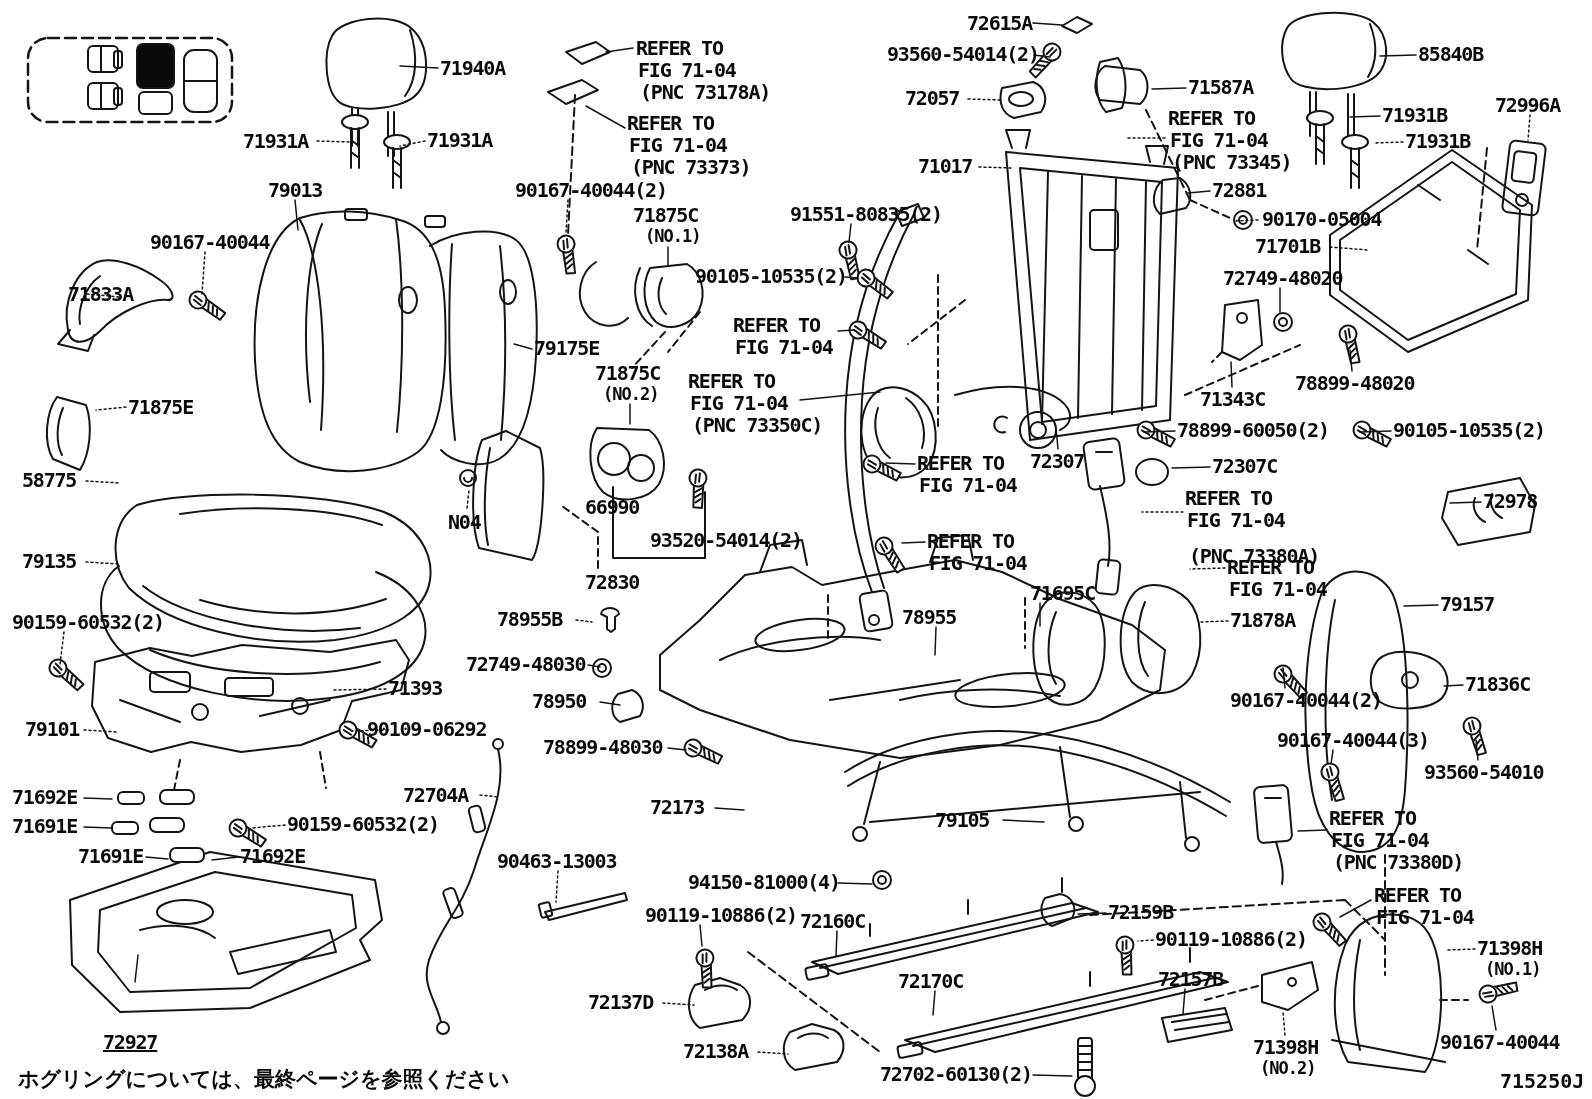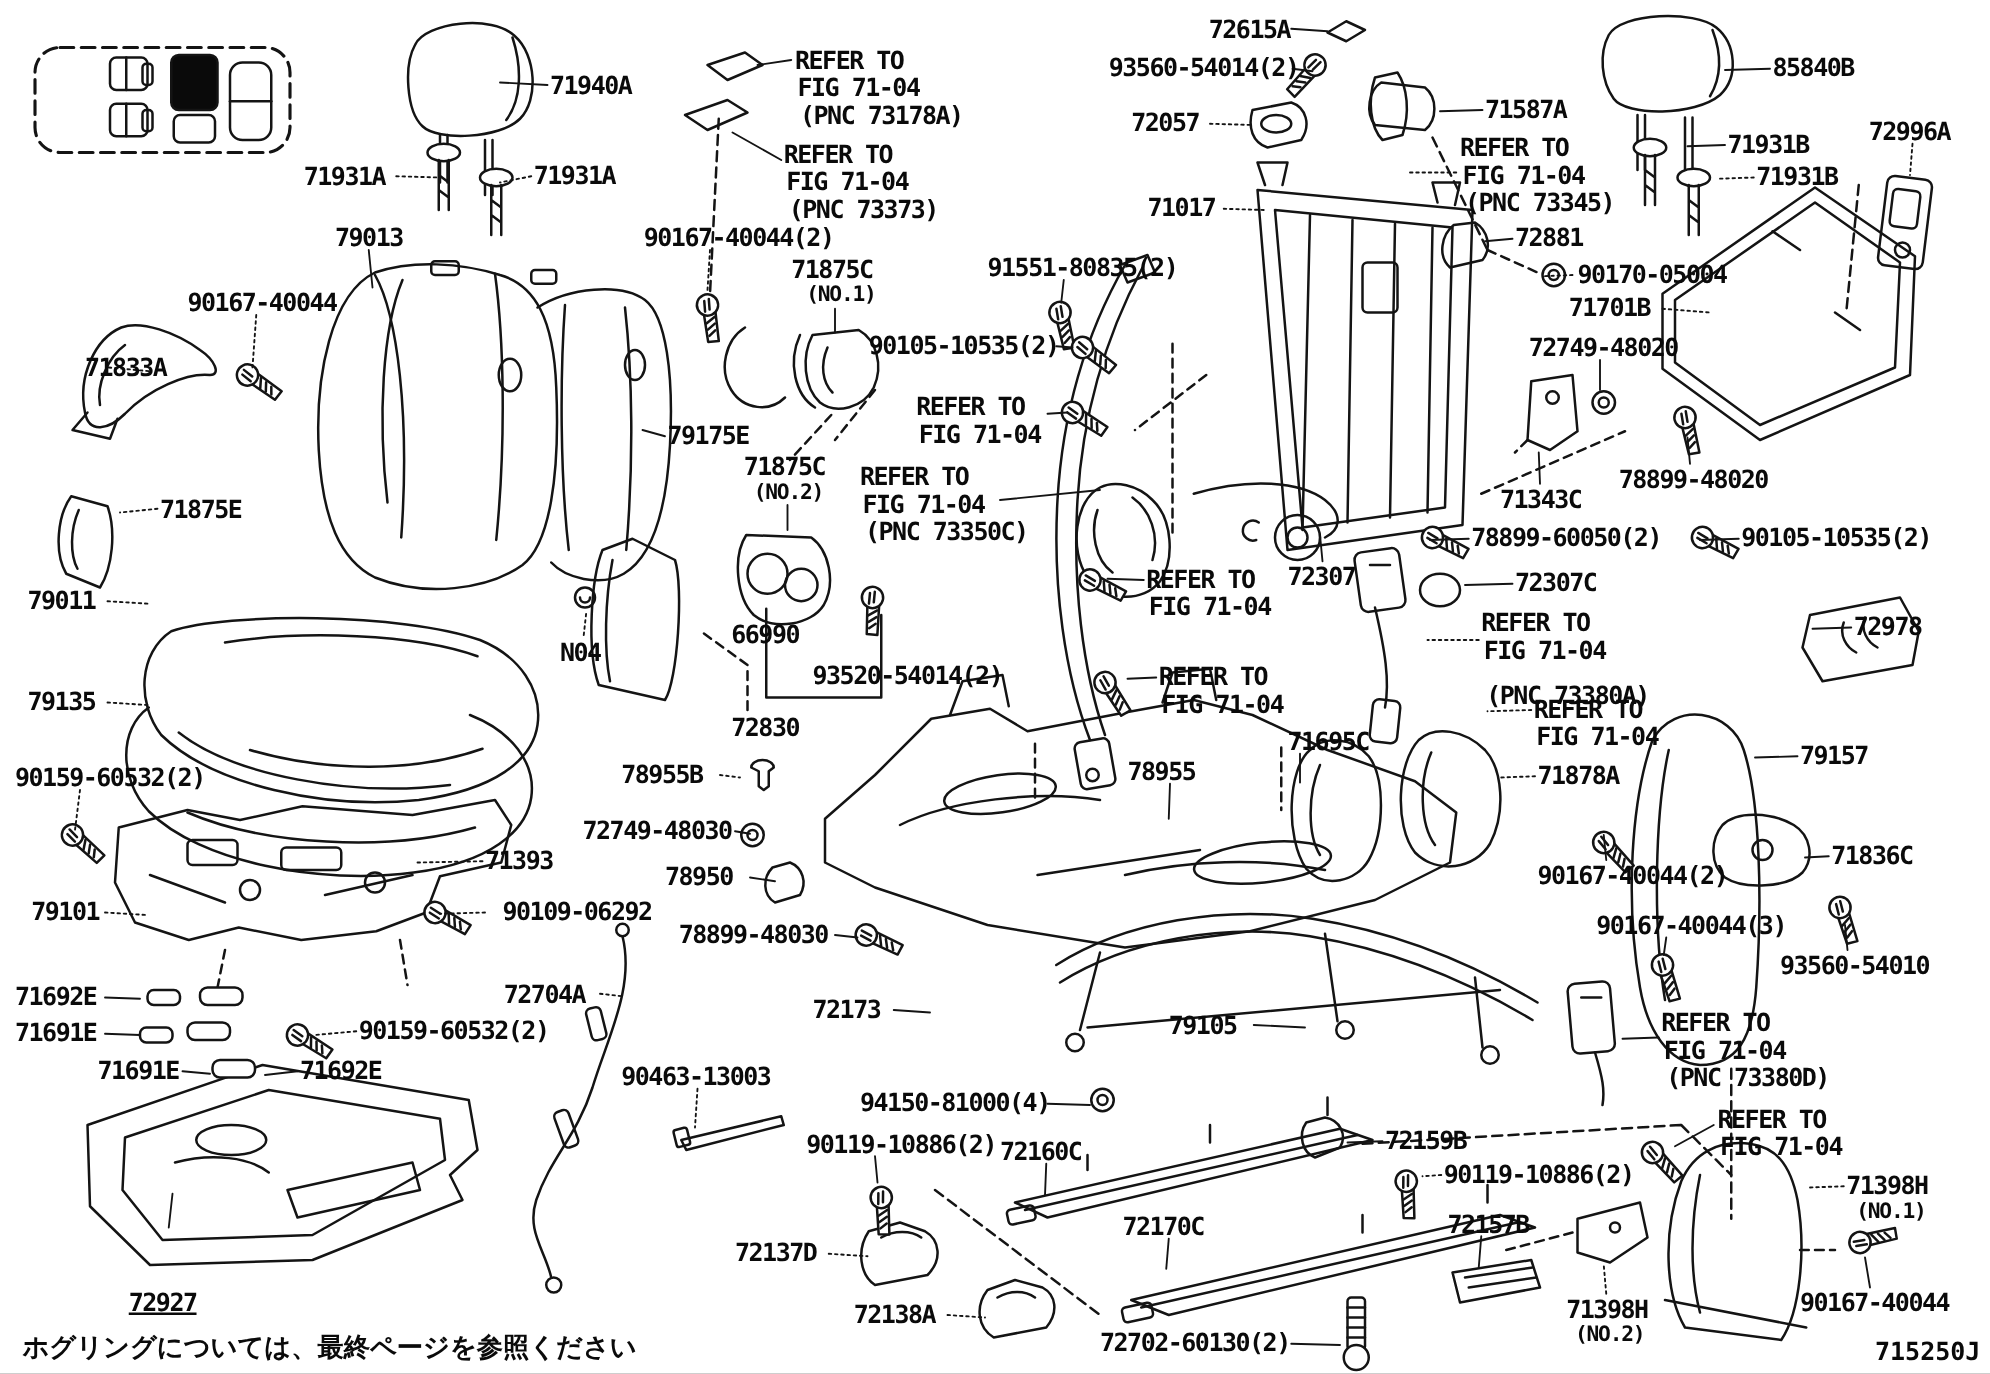--- a/index.html
+++ b/index.html
@@ -408,32 +408,32 @@
   </svg>
 
   <div id="labels">
       <div class="lbl" style="left: 440px; top: 58px;">71940A</div>
       <div class="lbl" style="left: 243px; top: 131px;">71931A</div>
       <div class="lbl" style="left: 427px; top: 130px;">71931A</div>
       <div class="lbl" style="left: 268px; top: 180px;">79013</div>
       <div class="lbl" style="left: 150px; top: 232px;">90167-40044</div>
       <div class="lbl" style="left: 28px; top: 284px; margin-left: 40px;">71833A</div>
       <div class="lbl" style="left: 128px; top: 397px; text-align: center;">71875E</div>
-      <div class="lbl" style="left: 22px; top: 470px;">79011</div>
+      <div class="lbl" style="left: 22px; top: 470px;">58775</div>
       <div class="lbl" style="left: 22px; top: 551px;">79135</div>
       <div class="lbl" style="left: 12px; top: 612px;">90159-60532(2)</div>
       <div class="lbl" style="left: 25px; top: 719px;">79101</div>
       <div class="lbl" style="left: 12px; top: 787px;">71692E</div>
       <div class="lbl" style="left: 12px; top: 816px;">71691E</div>
       <div class="lbl" style="left: 78px; top: 846px;">71691E</div>
       <div class="lbl" style="left: 240px; top: 846px;">71692E</div>
       <div class="lbl" style="left: 287px; top: 814px;">90159-60532(2)</div>
       <div class="lbl" style="left: 103px; top: 1032px; text-decoration: underline;">72927</div>
       <div class="lbl" style="left: 388px; top: 678px;">71393</div>
-      <div class="lbl" style="left: 402px; top: 719px;">90109-06292</div>
+      <div class="lbl" style="left: 367px; top: 719px;">90109-06292</div>
       <div class="lbl" style="left: 403px; top: 785px;">72704A</div>
       <div class="lbl" style="left: 497px; top: 851px;">90463-13003</div>
       <div class="lbl" style="left: 636px; top: 38px;">REFER TO</div>
       <div class="lbl" style="left: 638px; top: 60px;">FIG 71-04</div>
       <div class="lbl" style="left: 640px; top: 82px;">(PNC 73178A)</div>
       <div class="lbl" style="left: 627px; top: 113px;">REFER TO</div>
       <div class="lbl" style="left: 629px; top: 135px;">FIG 71-04</div>
       <div class="lbl" style="left: 631px; top: 157px;">(PNC 73373)</div>
       <div class="lbl" style="left: 515px; top: 180px;">90167-40044(2)</div>
       <div class="lbl" style="left: 633px; top: 205px;">71875C</div>

